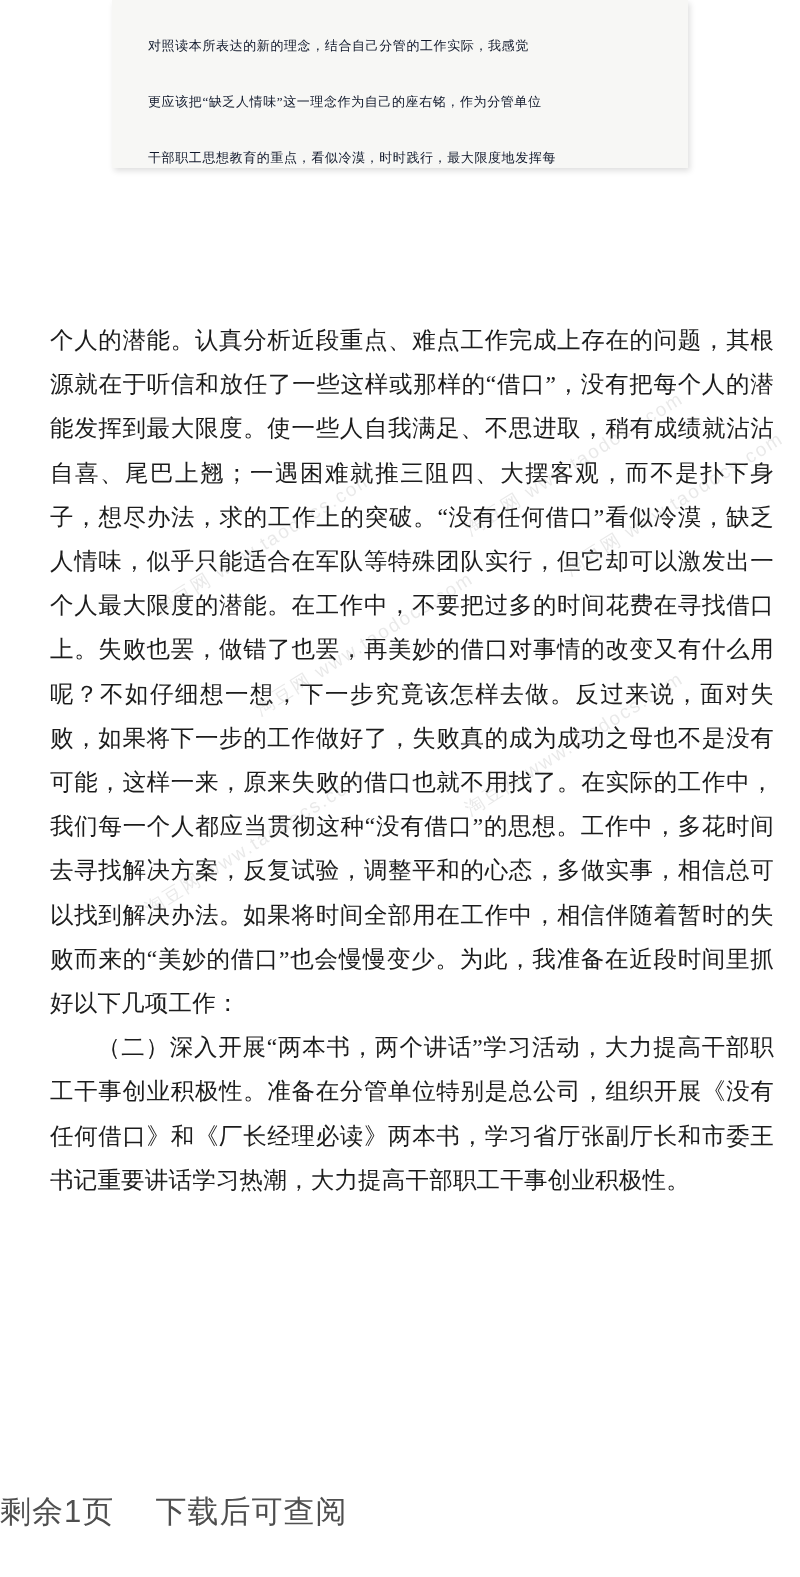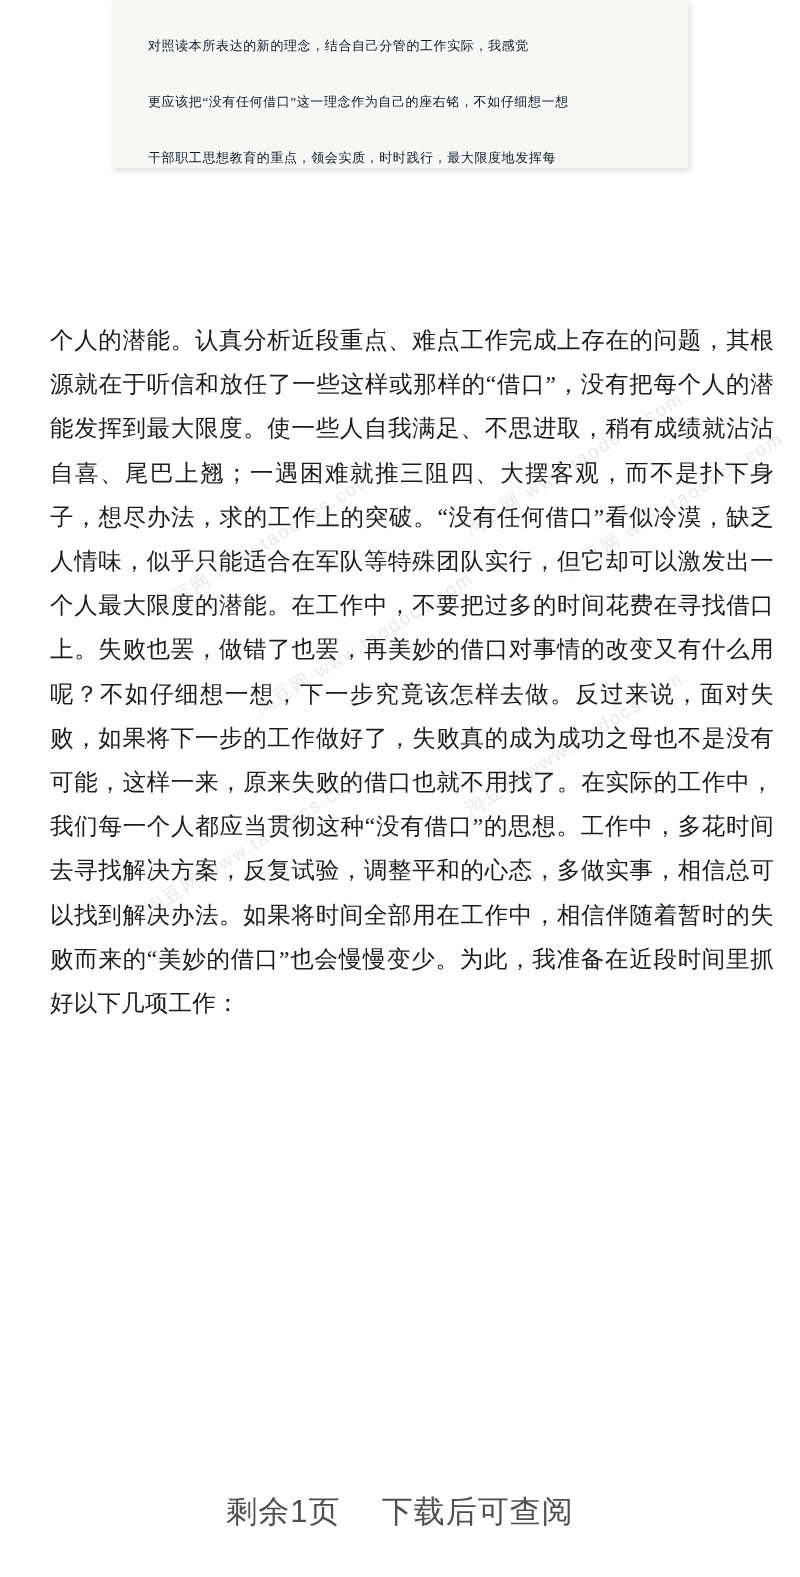--- a/index.html
+++ b/index.html
@@ -87,45 +87,46 @@
   .wm-d { left: 250px; top: 700px; }
   .wm-e { left: 460px; top: 800px; }
   .wm-f { left: 140px; top: 900px; }
 
   
   .bottom-notice {
     position: absolute;
     left: 0;
     bottom: 44px;
     width: 800px;
-    text-align: center;
+    text-align: left;
     font-family: "Liberation Sans", sans-serif;
     font-size: 31px;
     color: #4f4f4f;
     letter-spacing: 1px;
   }
   .bottom-notice .gap {
     display: inline-block;
     width: 22px;
   }
 </style>
 </head>
 <body>
 
 <div class="preview-card">
   <div class="preview-inner">
     <div class="preview-line">对照读本所表达的新的理念，结合自己分管的工作实际，我感觉</div>
-    <div class="preview-line">更应该把“没有任何借口”这一理念作为自己的座右铭，不如仔细想一想</div>
-    <div class="preview-line">干部职工思想教育的重点，领会实质，时时践行，最大限度地发挥每</div>
+    <div class="preview-line">更应该把“缺乏人情味”这一理念作为自己的座右铭，作为分管单位</div>
+    <div class="preview-line">干部职工思想教育的重点，看似冷漠，时时践行，最大限度地发挥每</div>
   </div>
 </div>
 
 <div class="doc-body">
   <div class="doc-col">
     <p class="para">个人的潜能。认真分析近段重点、难点工作完成上存在的问题，其根源就在于听信和放任了一些这样或那样的“借口”，没有把每个人的潜能发挥到最大限度。使一些人自我满足、不思进取，稍有成绩就沾沾自喜、尾巴上翘；一遇困难就推三阻四、大摆客观，而不是扑下身子，想尽办法，求的工作上的突破。“没有任何借口”看似冷漠，缺乏人情味，似乎只能适合在军队等特殊团队实行，但它却可以激发出一个人最大限度的潜能。在工作中，不要把过多的时间花费在寻找借口上。失败也罢，做错了也罢，再美妙的借口对事情的改变又有什么用呢？不如仔细想一想，下一步究竟该怎样去做。反过来说，面对失败，如果将下一步的工作做好了，失败真的成为成功之母也不是没有可能，这样一来，原来失败的借口也就不用找了。在实际的工作中，我们每一个人都应当贯彻这种“没有借口”的思想。工作中，多花时间去寻找解决方案，反复试验，调整平和的心态，多做实事，相信总可以找到解决办法。如果将时间全部用在工作中，相信伴随着暂时的失败而来的“美妙的借口”也会慢慢变少。为此，我准备在近段时间里抓好以下几项工作：</p>
+    <p class="para indent">（二）深入开展“两本书，两个讲话”学习活动，大力提高干部职工干事创业积极性。准备在分管单位特别是总公司，组织开展《没有任何借口》和《厂长经理必读》两本书，学习省厅张副厅长和市委王书记重要讲话学习热潮，大力提高干部职工干事创业积极性。</p>
   </div>
 </div>
 
 <div class="wm wm-a">淘豆网 www.taodocs.com</div>
 <div class="wm wm-b">淘豆网 www.taodocs.com</div>
 <div class="wm wm-c">淘豆网 www.taodocs.com</div>
 <div class="wm wm-d">淘豆网 www.taodocs.com</div>
 <div class="wm wm-e">淘豆网 www.taodocs.com</div>
 <div class="wm wm-f">淘豆网 www.taodocs.com</div>
 

